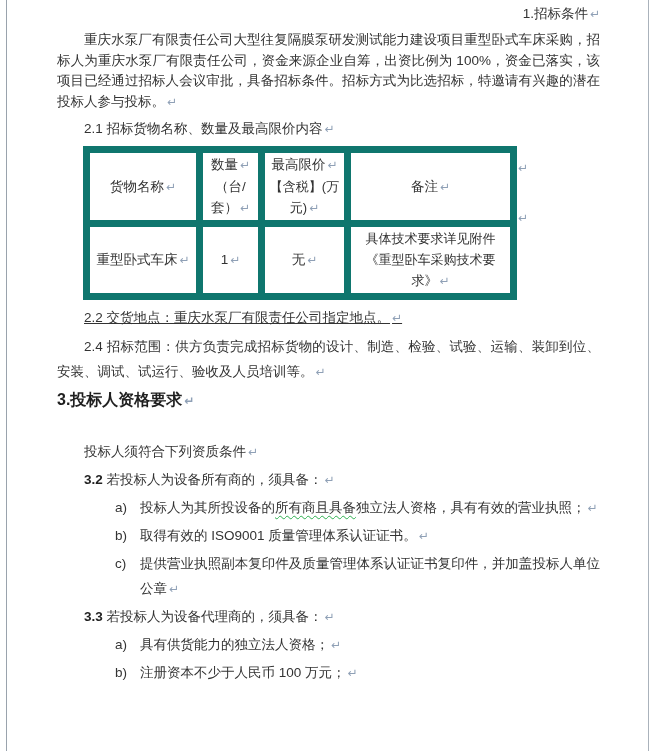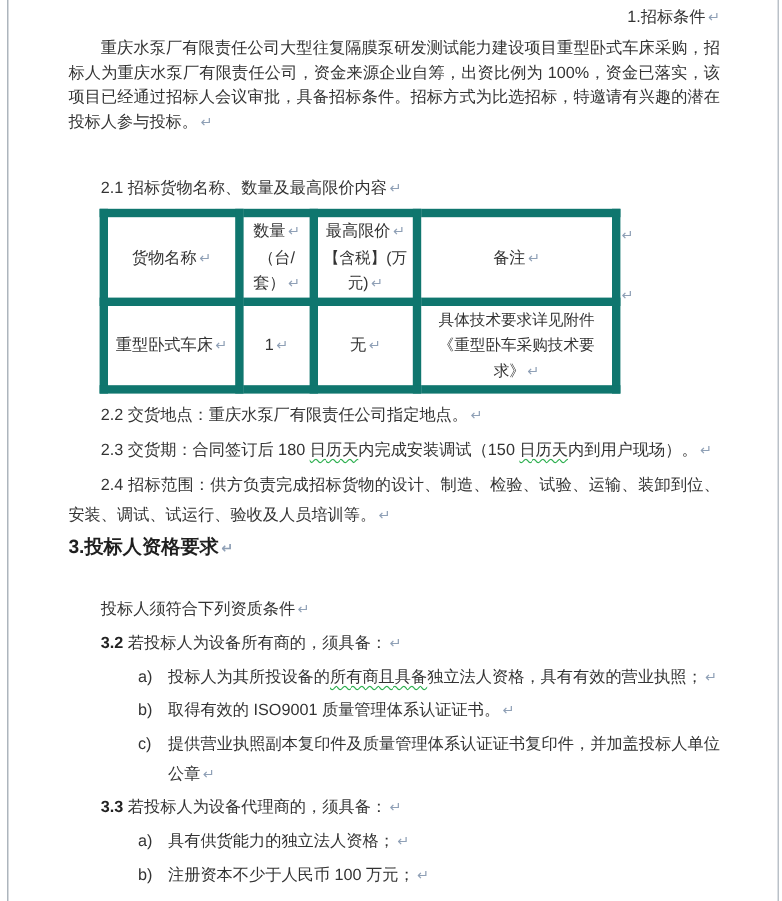--- a/index.html
+++ b/index.html
@@ -31,22 +31,22 @@
   .heading {
     font-size: 16px;
     font-weight: bold;
     color: #1f1f1f;
     line-height: 22px;
     text-align: left;
   }
   .h2 { margin-top: 10px; }
   .h3 { margin-top: 3px; line-height: 24px; }
 
-  .c21 { margin-top: 32px; }
-  .c22 { margin-top: 5px; }
+  .c21 { margin-top: 4px; }
+  .c22 { margin-top: 5px; text-decoration: underline; }
   .c23 { margin-top: 3px; }
   .c24 { margin-top: 3px; }
   .intro3 { margin-top: 26px; }
   .clause { margin-top: 2px; }
   .clause b { color: #222; }
 
   .li { position: relative; padding-left: 83px; margin-top: 2px; }
   .li .li-label { position: absolute; left: 58px; top: 0; }
 
   .pi {
@@ -139,21 +139,20 @@
         </td>
       </tr>
     </tbody>
       </table>
     <span class="pi row-pi r1">↵</span>
     <span class="pi row-pi r2">↵</span>
   </div>
 
   <p class="p c22 indent"><span>2.2 交货地点：重庆水泵厂有限责任公司指定地点。</span><span class="pi">↵</span></p>
 
-  <p class="p c23 indent"><span>2.3 交货期：合同签订后 180 </span><span class="wavy">日历天</span><span>内完成安装调试（150 </span><span class="wavy">日历天</span><span>内到用户现场）。</span><span class="pi">↵</span></p>
 
   <p class="p c24 indent"><span>2.4 招标范围：供方负责完成招标货物的设计、制造、检验、试验、运输、装卸到位、安装、调试、试运行、验收及人员培训等。</span><span class="pi">↵</span></p>
 
   <p class="heading h3"><span>3.投标人资格要求</span><span class="pi">↵</span></p>
 
   <p class="p intro3 indent"><span>投标人须符合下列资质条件</span><span class="pi">↵</span></p>
 
 
   <p class="p clause indent"><b>3.2</b> <span>若投标人为设备所有商的，须具备：</span><span class="pi">↵</span></p>
 

